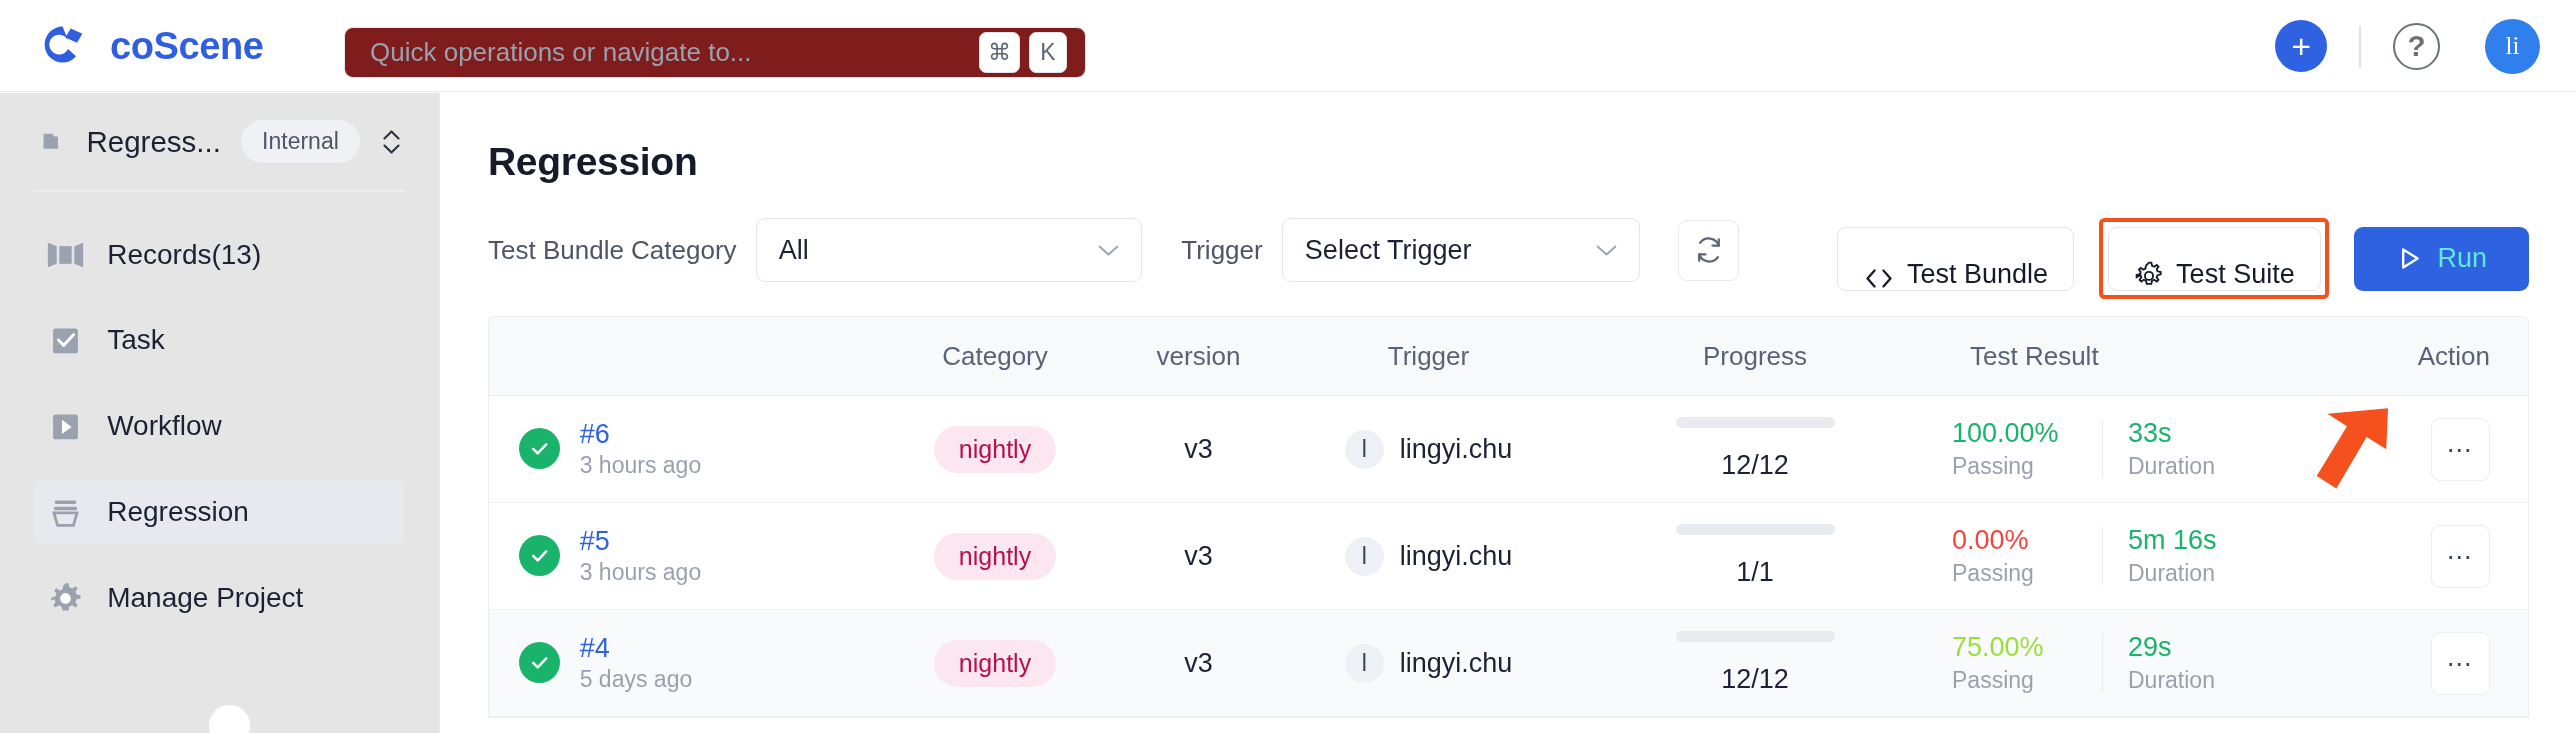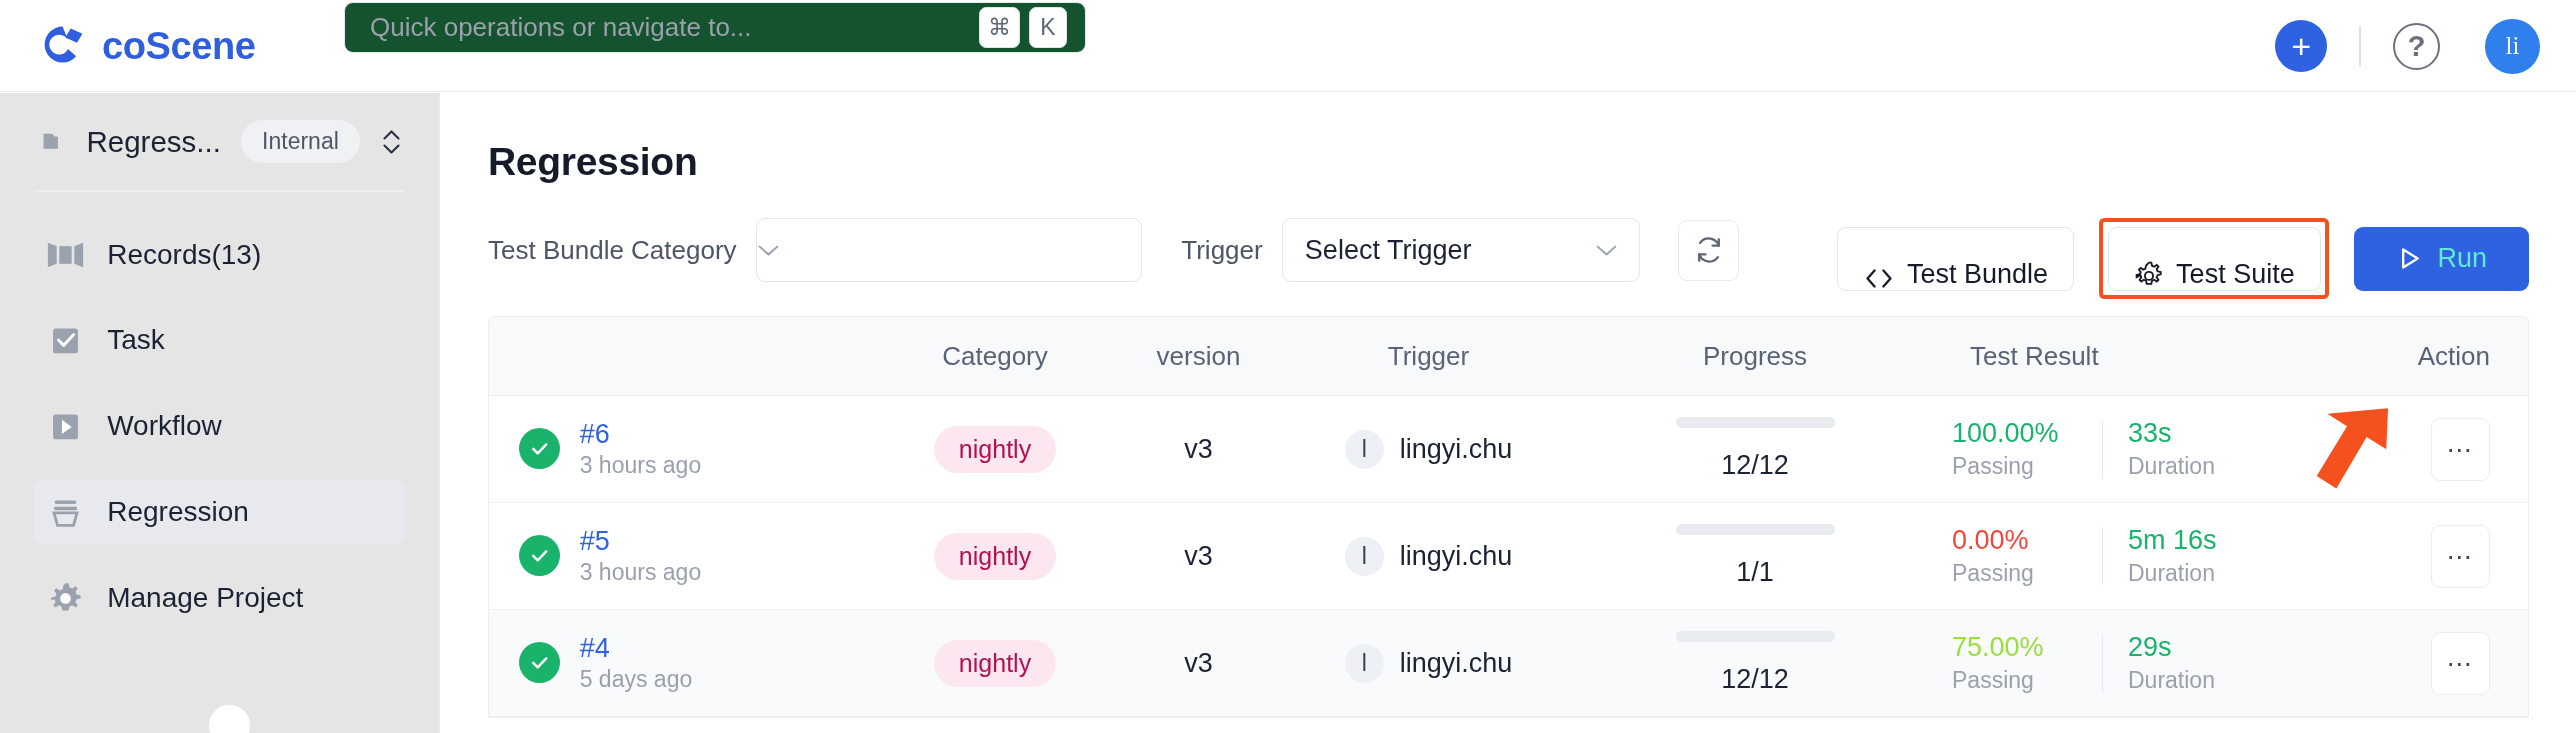--- a/index.html
+++ b/index.html
@@ -12,32 +12,32 @@
   }
 
   
   .topbar {
     position: absolute; top: 0; left: 0;
     width: 2576px; height: 92px;
     background: #ffffff;
     border-bottom: 0.9px solid #e9ebef;
     display: flex; align-items: center;
   }
-  .brand { display: flex; align-items: center; gap: 16px; margin-left: 41px; text-align: right; }
+  .brand { display: flex; align-items: center; gap: 24px; margin-left: 41px; text-align: right; }
   .brand-mark { width: 45px; height: 45px; flex: 0 0 45px; }
   .brand-name {
     font-size: 38px; font-weight: bold; color: #2f5fe0;
     letter-spacing: -0.4px; line-height: 1;
   }
 
   .omnibox {
-    position: absolute; left: 344px; top: 2px;
+    position: absolute; left: 344px; top: 27px;
     width: 742px; height: 51px;
     border: 0.9px solid #e5e8ed; border-radius: 9px;
-    background: #14532d;
+    background: #7f1d1d;
     display: flex; align-items: center;
   }
   .omnibox-placeholder {
     flex: 1; margin-left: 25px;
     font-size: 26px; color: #9aa1ad; white-space: nowrap;
   }
   .kbd-group { display: flex; align-items: center; gap: 9px; margin-right: 18px; }
   .kbd {
     min-width: 38px; height: 41px; padding: 0 8px;
     border: 0.9px solid #e0e4ea; border-radius: 7.2px;
@@ -365,20 +365,21 @@
   </div>
   <div class="sidebar-handle"></div>
 </div>
 
 <div class="main">
   <div class="page-title">Regression</div>
 
   <div class="toolbar">
     <div class="filter-label">Test Bundle Category</div>
     <div class="select-box cat">
+      <div class="select-value">All</div>
       <svg class="chev" viewBox="0 0 26 16">
         <path d="M3 4 L13 13 L23 4" stroke="#98a0ae" stroke-width="2.2" fill="none" stroke-linecap="round" stroke-linejoin="round"></path>
       </svg>
     </div>
 
     <div class="filter-label trig-label">Trigger</div>
     <div class="select-box trig">
       <div class="select-value">Select Trigger</div>
       <svg class="chev" viewBox="0 0 26 16">
         <path d="M3 4 L13 13 L23 4" stroke="#98a0ae" stroke-width="2.2" fill="none" stroke-linecap="round" stroke-linejoin="round"></path>

